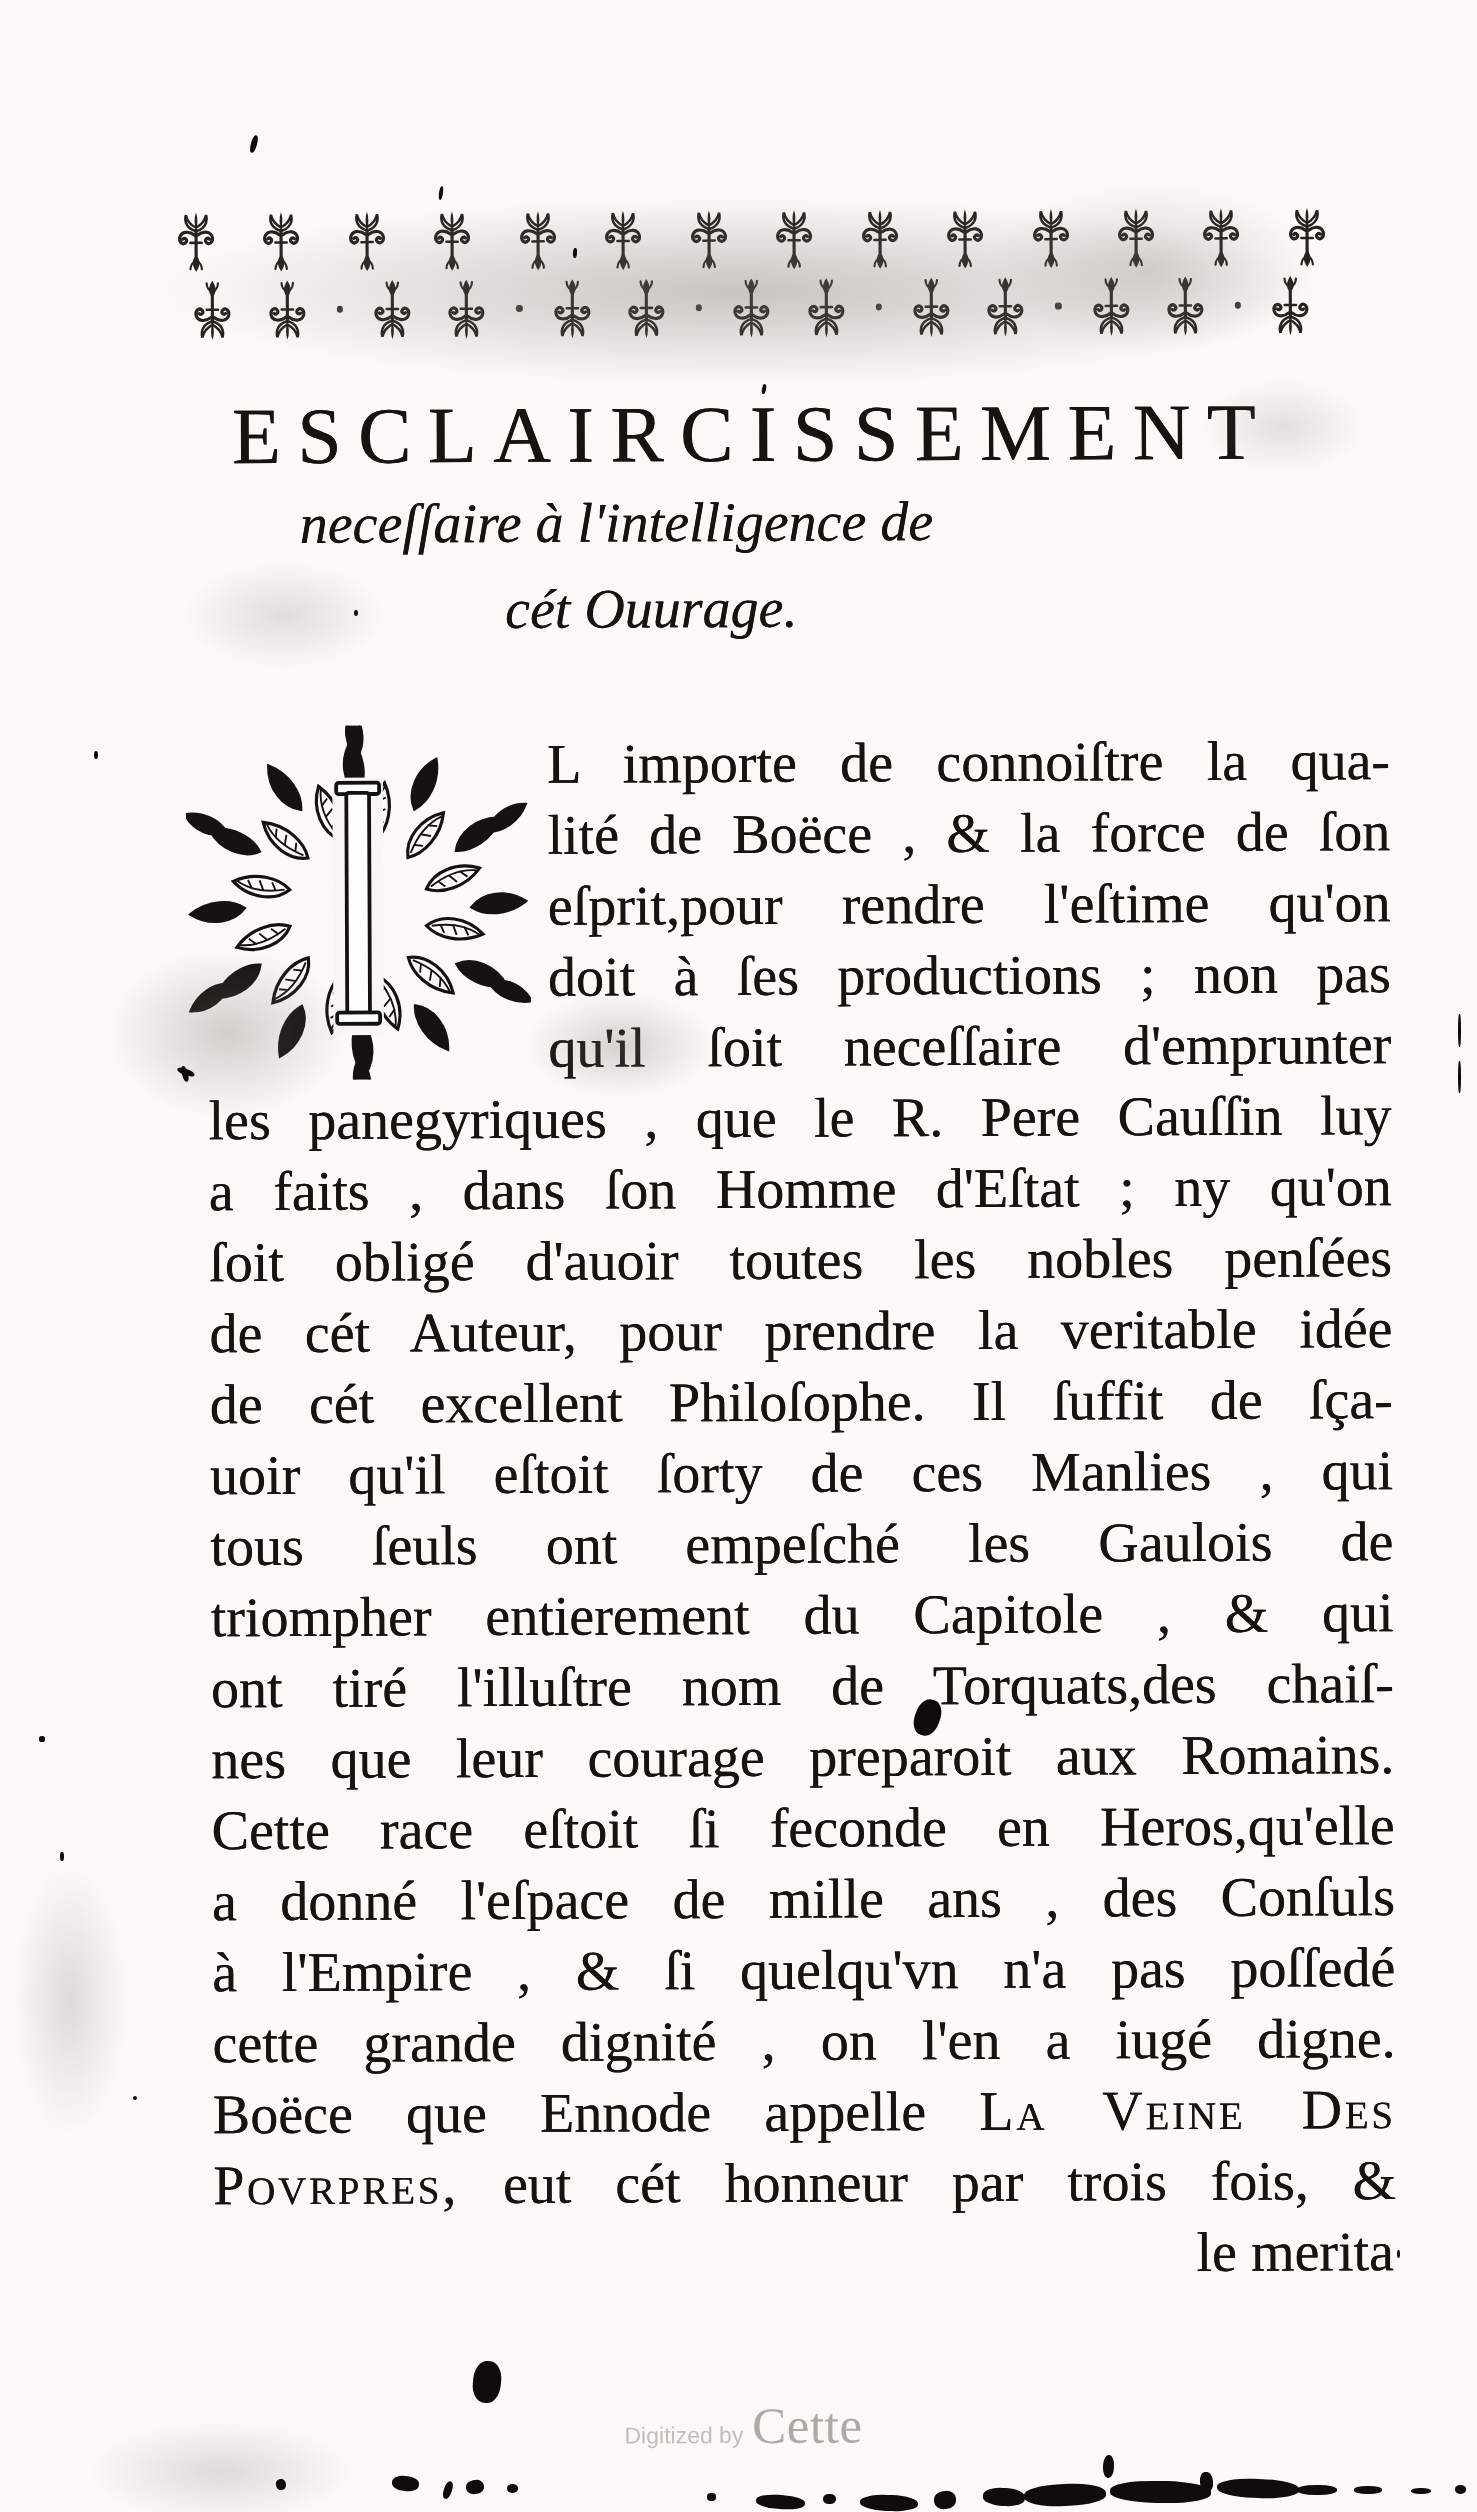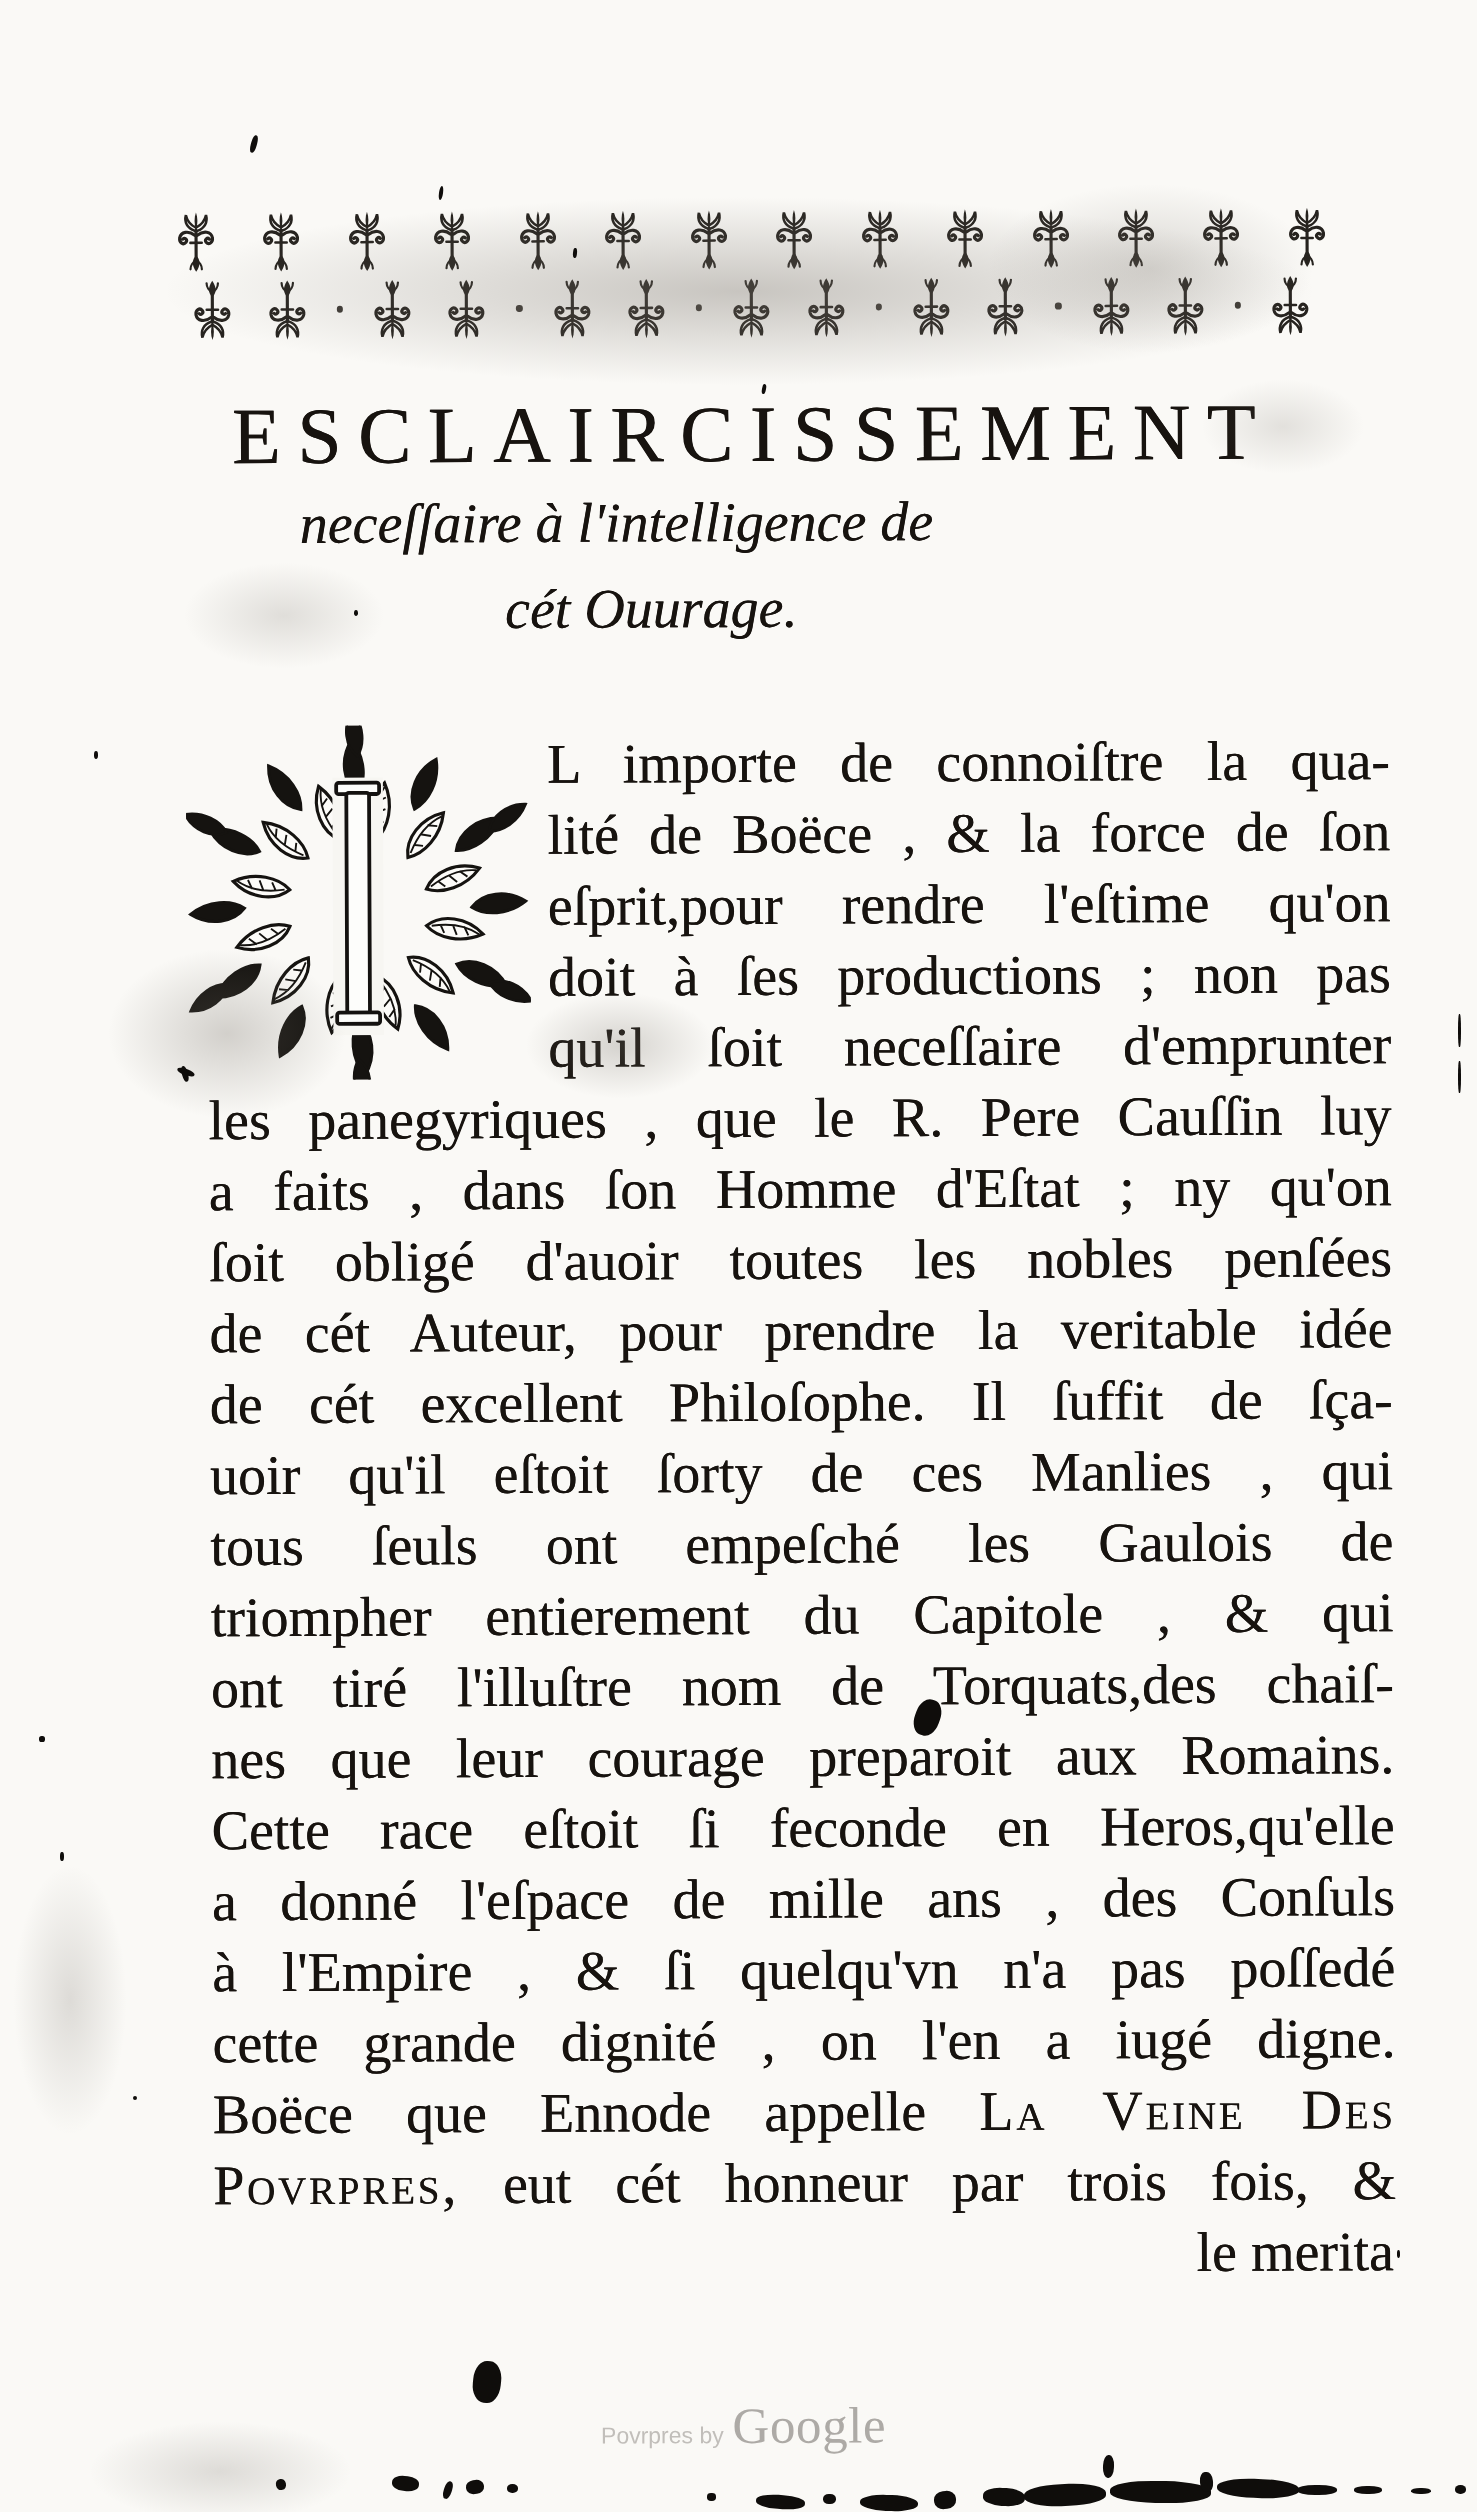--- a/index.html
+++ b/index.html
@@ -302,22 +302,22 @@
         <div class="jline"><span>Cette race eſtoit ſi feconde en Heros,qu'elle</span></div>
         <div class="jline"><span>a donné l'eſpace de mille ans , des Conſuls</span></div>
         <div class="jline"><span>à l'Empire , &amp; ſi quelqu'vn n'a pas poſſedé</span></div>
         <div class="jline"><span>cette grande dignité , on l'en a iugé digne.</span></div>
         <div class="jline"><span>Boëce que Ennode appelle </span><span class="sc">La Veine Des</span></div>
         <div class="jline"><span class="sc">Povrpres,</span><span> eut cét honneur par trois fois, &amp;</span></div>
         <div class="catchword">le merita</div>
       </div>
 
     <div class="wm">
-      <span class="wm-pre">Povrpres by</span>
-      <span class="wm-brand">Google</span>
+      <span class="wm-pre">Digitized by</span>
+      <span class="wm-brand">Cette</span>
     </div>
 
   </div>
 
 <div class="smudge" style="left: 158px; top: 196px; width: 1163px; height: 190px; background: radial-gradient(rgba(118, 112, 104, 0.38) 0%, rgba(118, 112, 104, 0) 70%);"></div>
     <div class="smudge" style="left: 107px; top: 948px; width: 240px; height: 171px; background: radial-gradient(rgba(118, 112, 104, 0.3) 0%, rgba(118, 112, 104, 0) 70%);"></div>
     <div class="smudge" style="left: 525px; top: 992px; width: 190px; height: 107px; background: radial-gradient(rgba(118, 112, 104, 0.28) 0%, rgba(118, 112, 104, 0) 70%);"></div>
     <div class="smudge" style="left: 12.6px; top: 1864px; width: 114px; height: 272px; background: radial-gradient(rgba(118, 112, 104, 0.22) 0%, rgba(118, 112, 104, 0) 70%);"></div>
     <div class="smudge" style="left: 986px; top: 183px; width: 329px; height: 171px; background: radial-gradient(rgba(118, 112, 104, 0.25) 0%, rgba(118, 112, 104, 0) 70%);"></div>
     <div class="smudge" style="left: 183px; top: 562px; width: 202px; height: 107px; background: radial-gradient(rgba(118, 112, 104, 0.2) 0%, rgba(118, 112, 104, 0) 70%);"></div>

